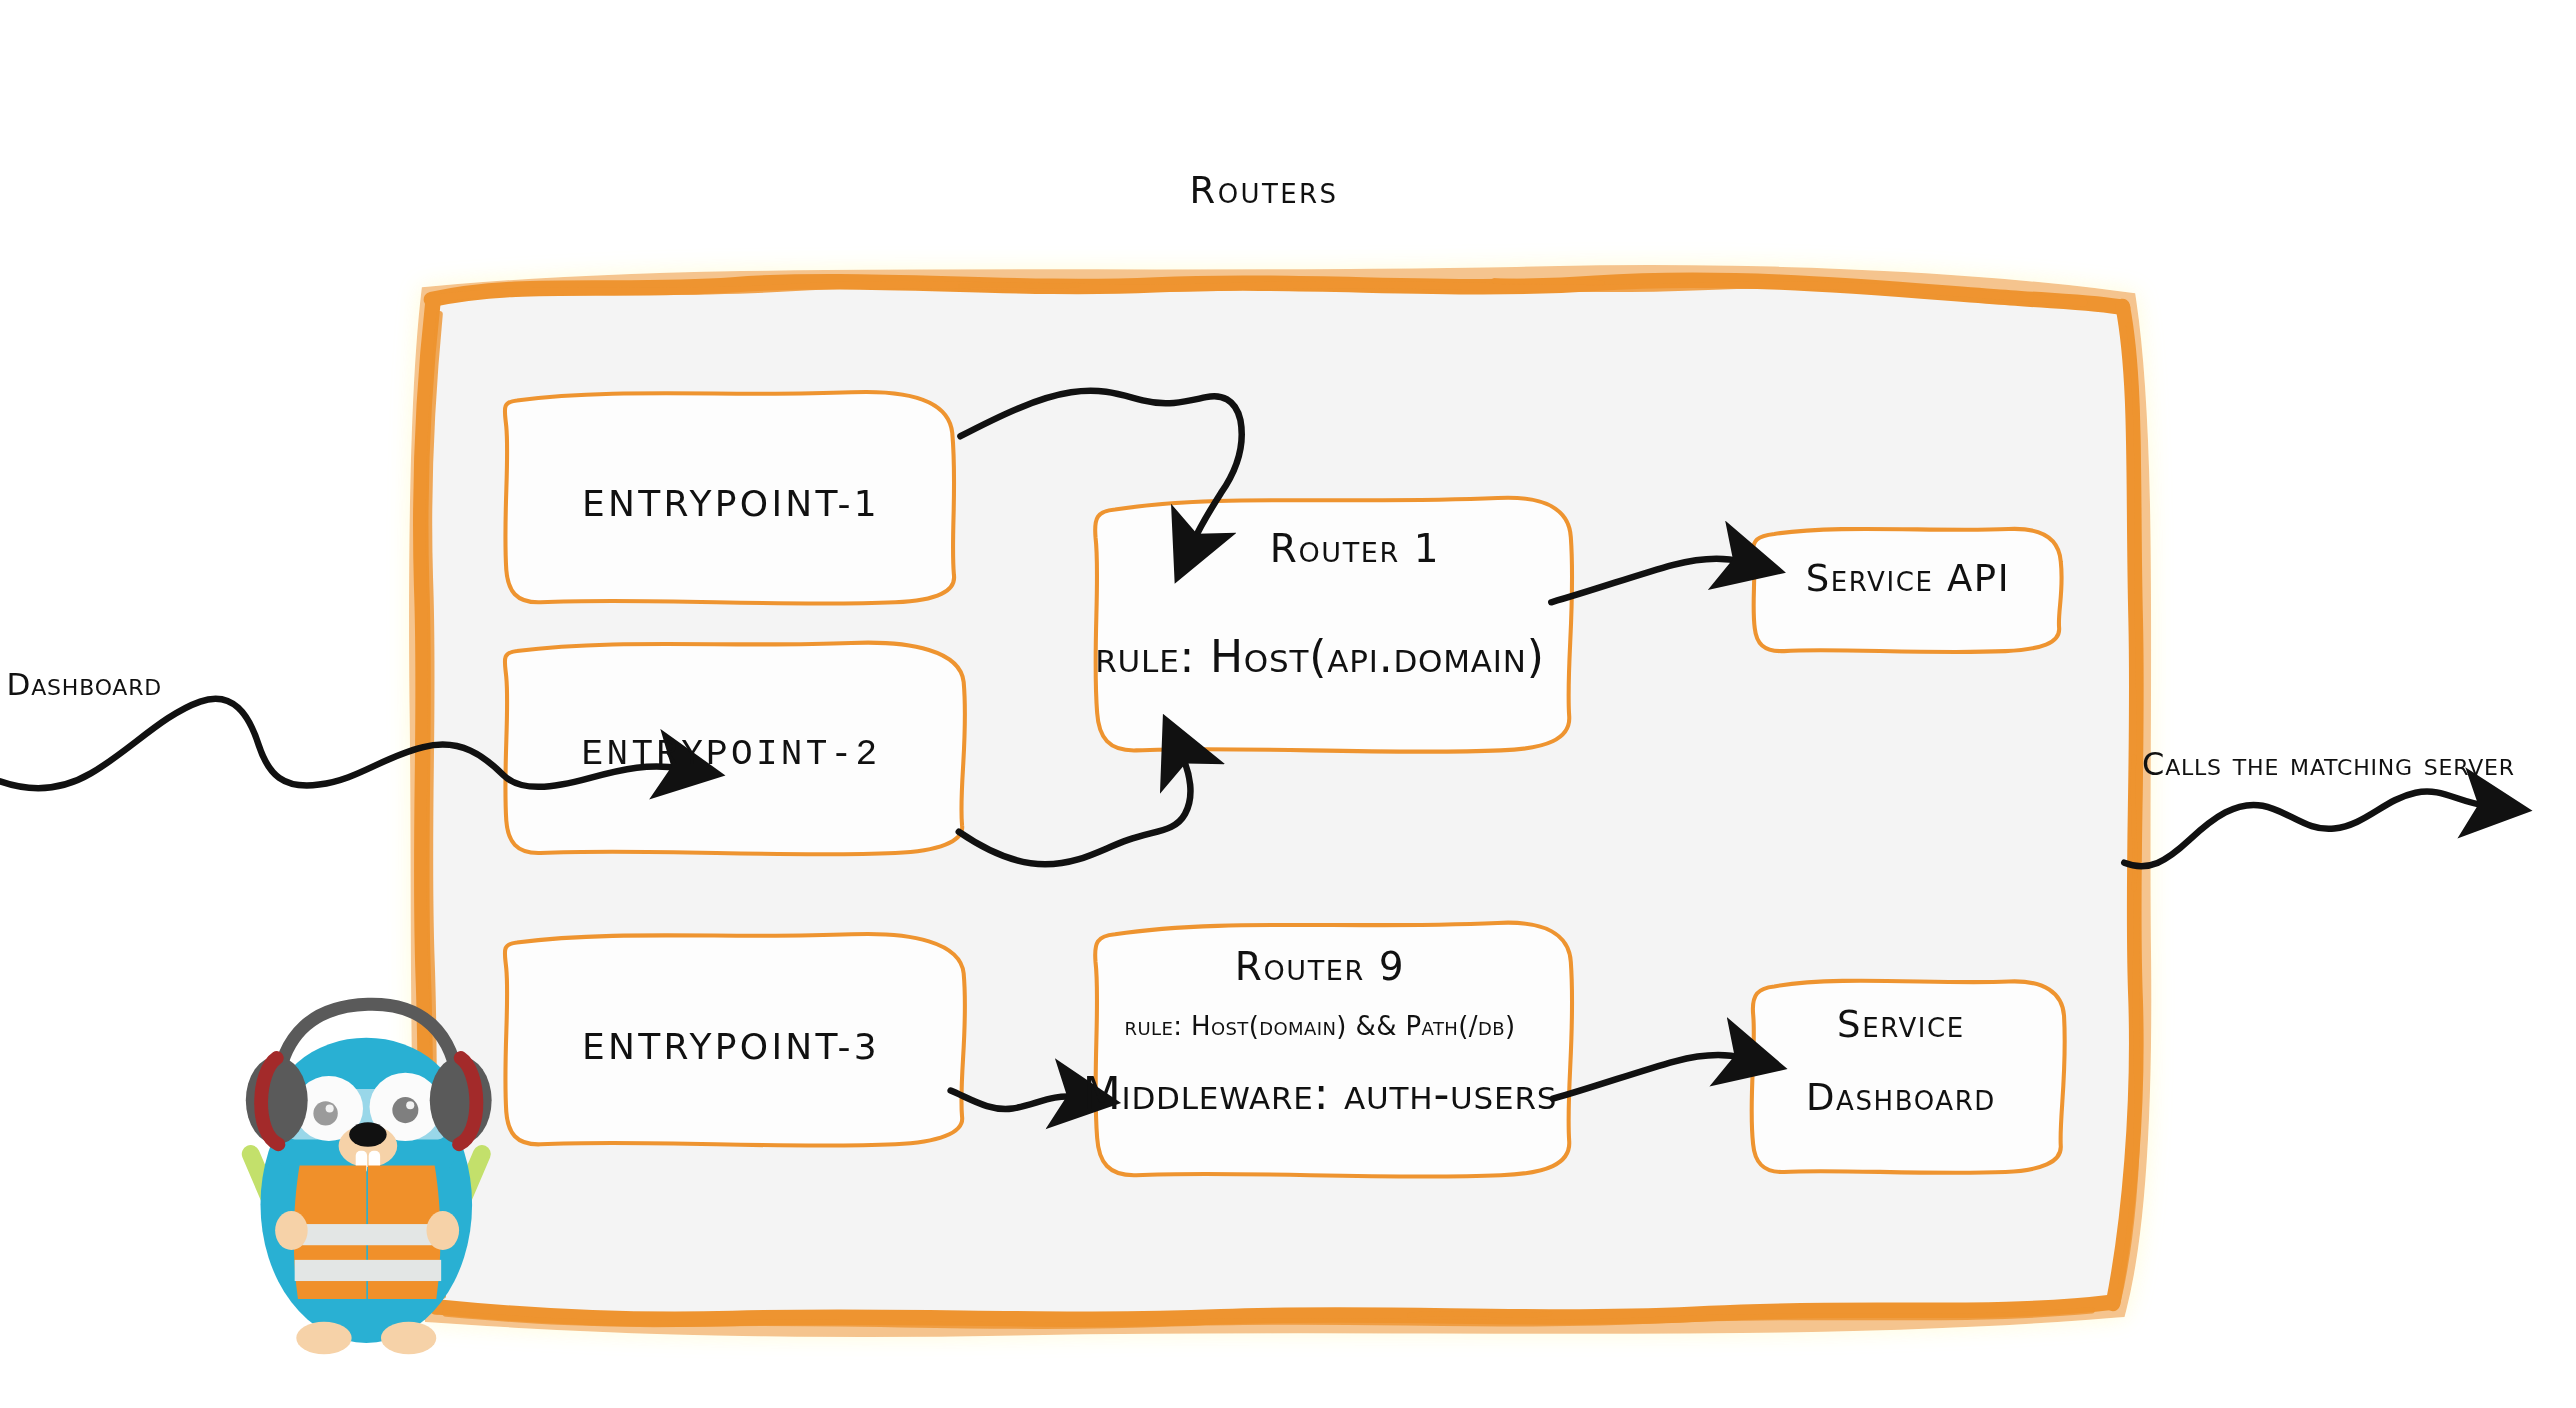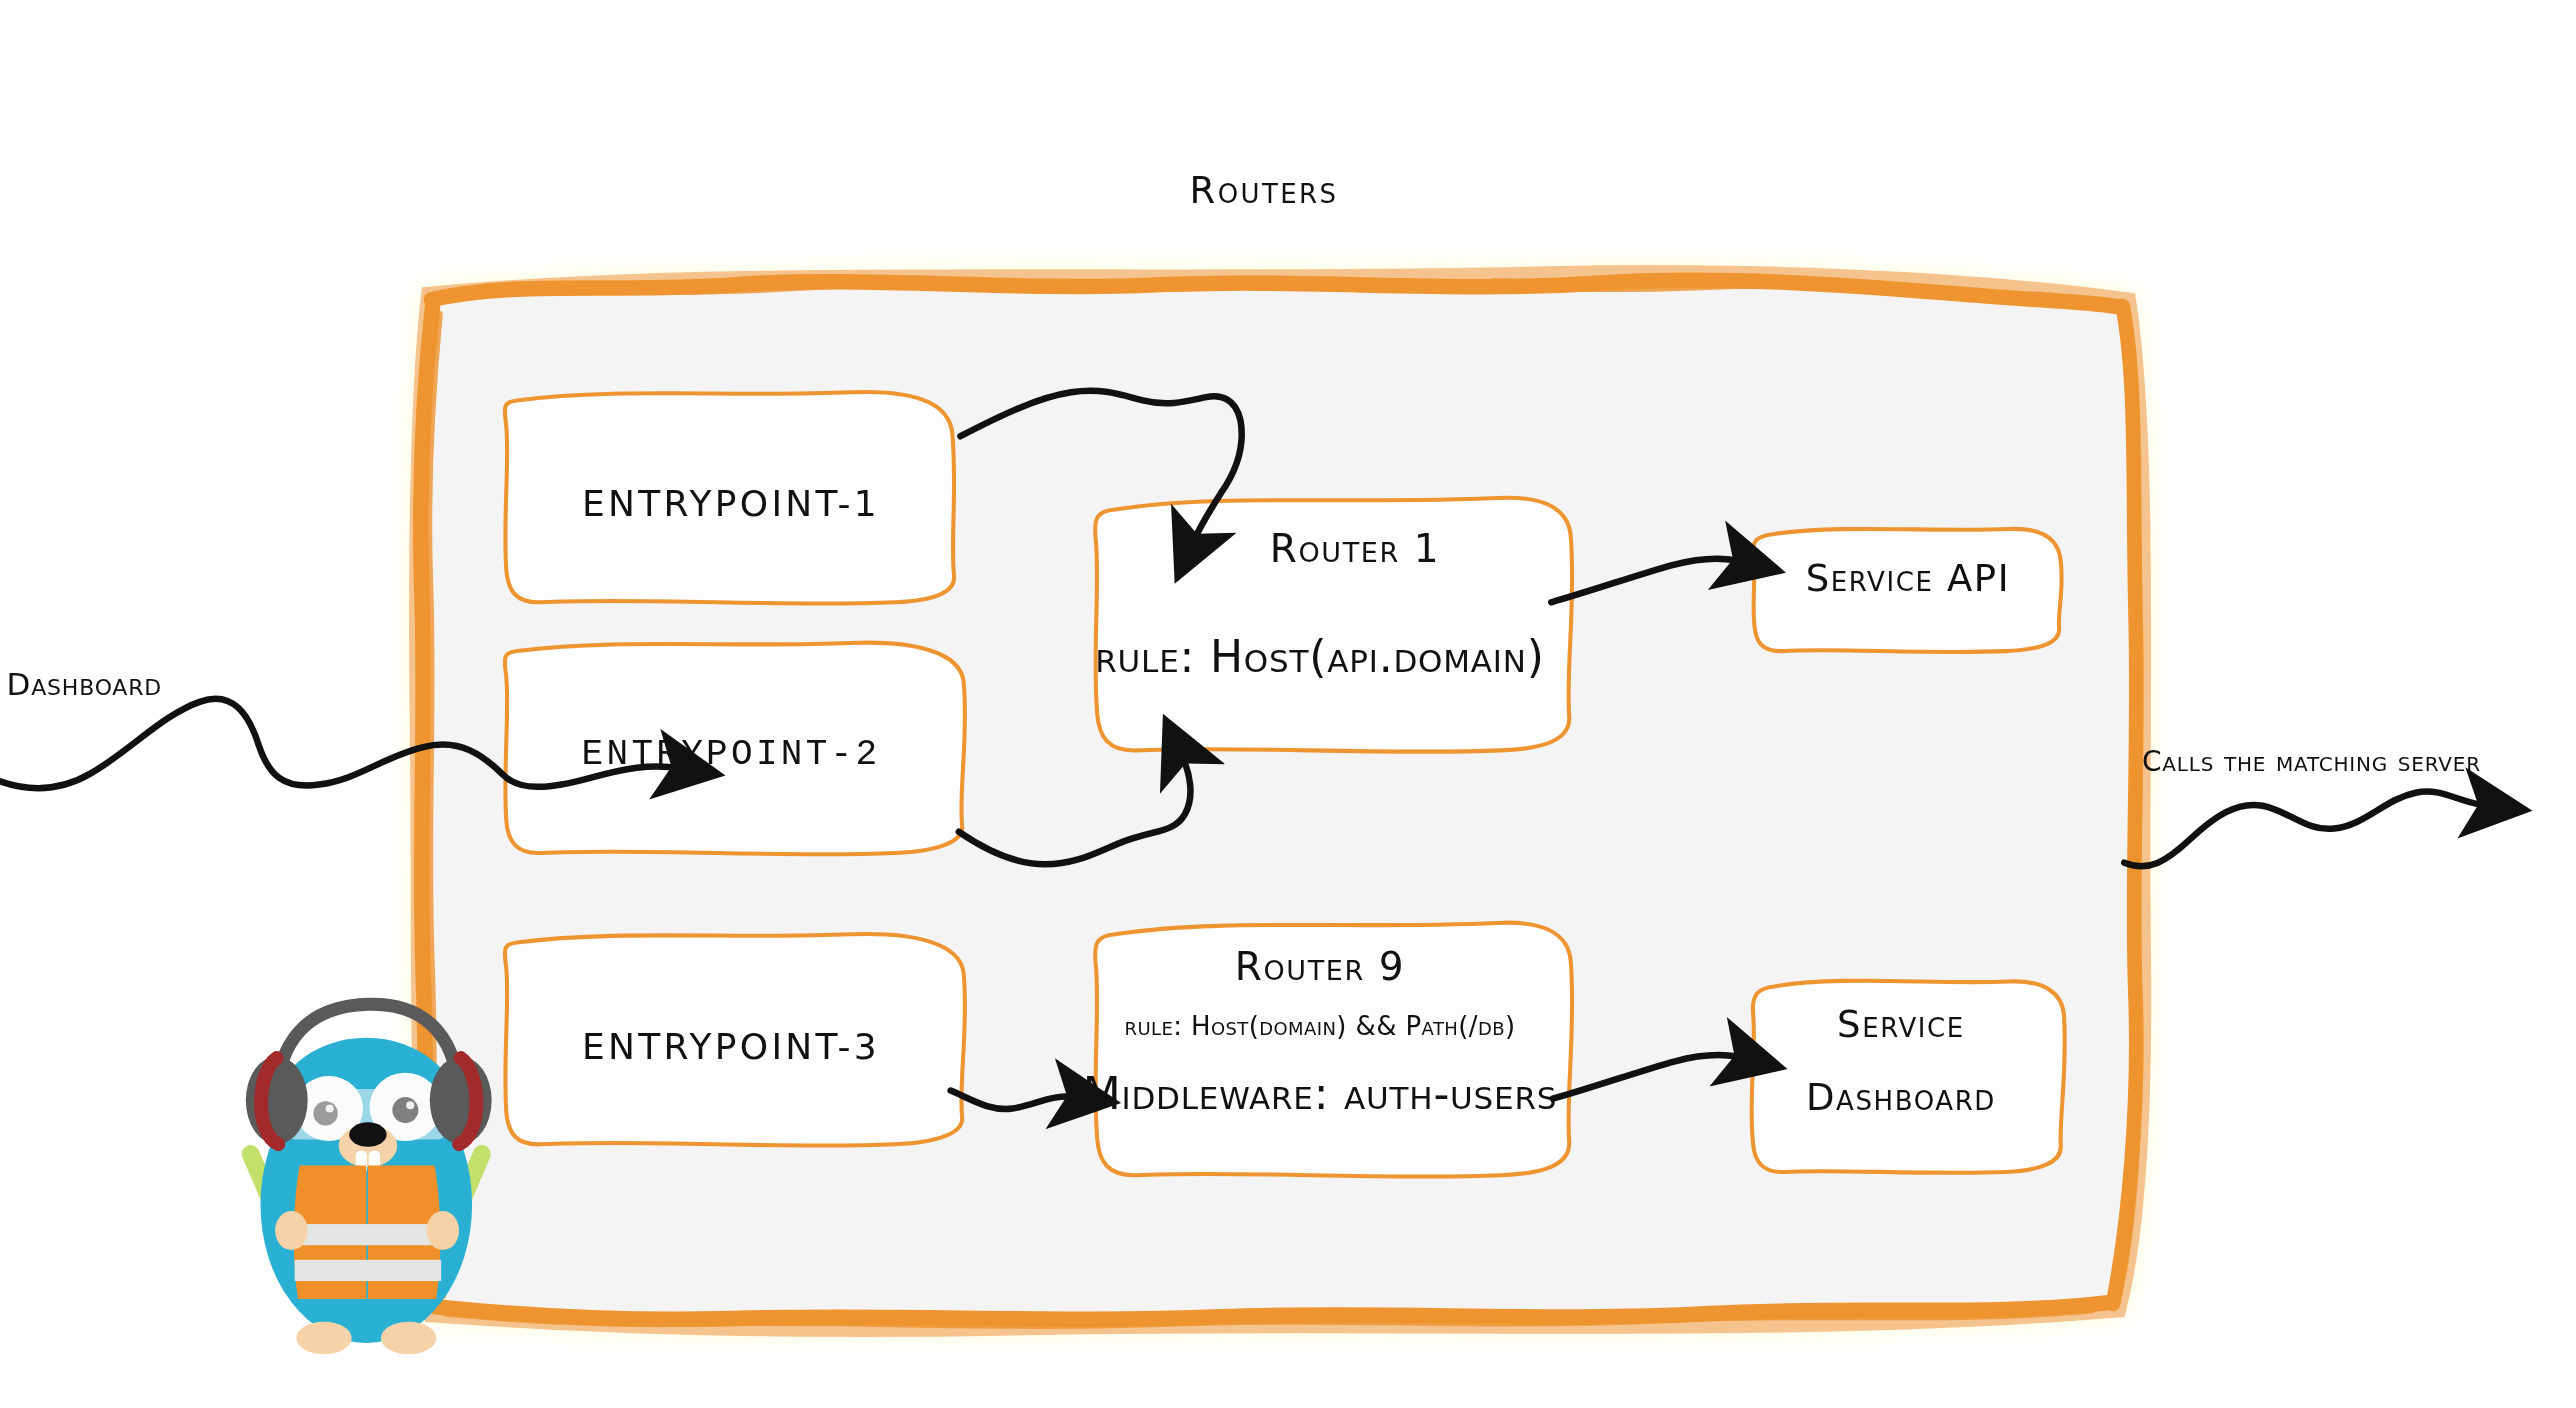--- a/index.html
+++ b/index.html
@@ -11,21 +11,21 @@
   svg.layer{position:absolute;left:0;top:0;width:2576px;height:1408px;overflow:visible;}
   .txt{position:absolute;color:#111;white-space:nowrap;font-family:"DejaVu Sans","Liberation Sans",sans-serif;
        font-variant:small-caps;font-weight:500;letter-spacing:0.4px;}
   .title{font-size:37px;letter-spacing:2.4px;}
   .ep-label{font-size:36px;letter-spacing:3.3px;font-variant:normal;text-transform:uppercase;}
   .router-title{font-size:39px;letter-spacing:1.6px;}
   .router-line{font-size:44px;letter-spacing:0.8px;}
   .router-line-sm{font-size:26px;letter-spacing:0.4px;}
   .svc-label{font-size:37px;letter-spacing:1.6px;}
   .side-label{font-size:31px;letter-spacing:0.8px;}
-  .side-label-sm{font-size:28px;letter-spacing:0.8px;}
+  .side-label-sm{font-size:32px;letter-spacing:0.8px;}
   .ctr{transform:translateX(-50%);text-align:left;}
   .logo-word{position:absolute;font-family:"DejaVu Sans","Liberation Sans",sans-serif;
     font-size:104px;font-weight:400;color:#3b3b3b;letter-spacing:-1.6px;}
   .logo-ae{color:#2cacd0;}
 </style>
 </head>
 <body>
 
 <div class="stage">
 

